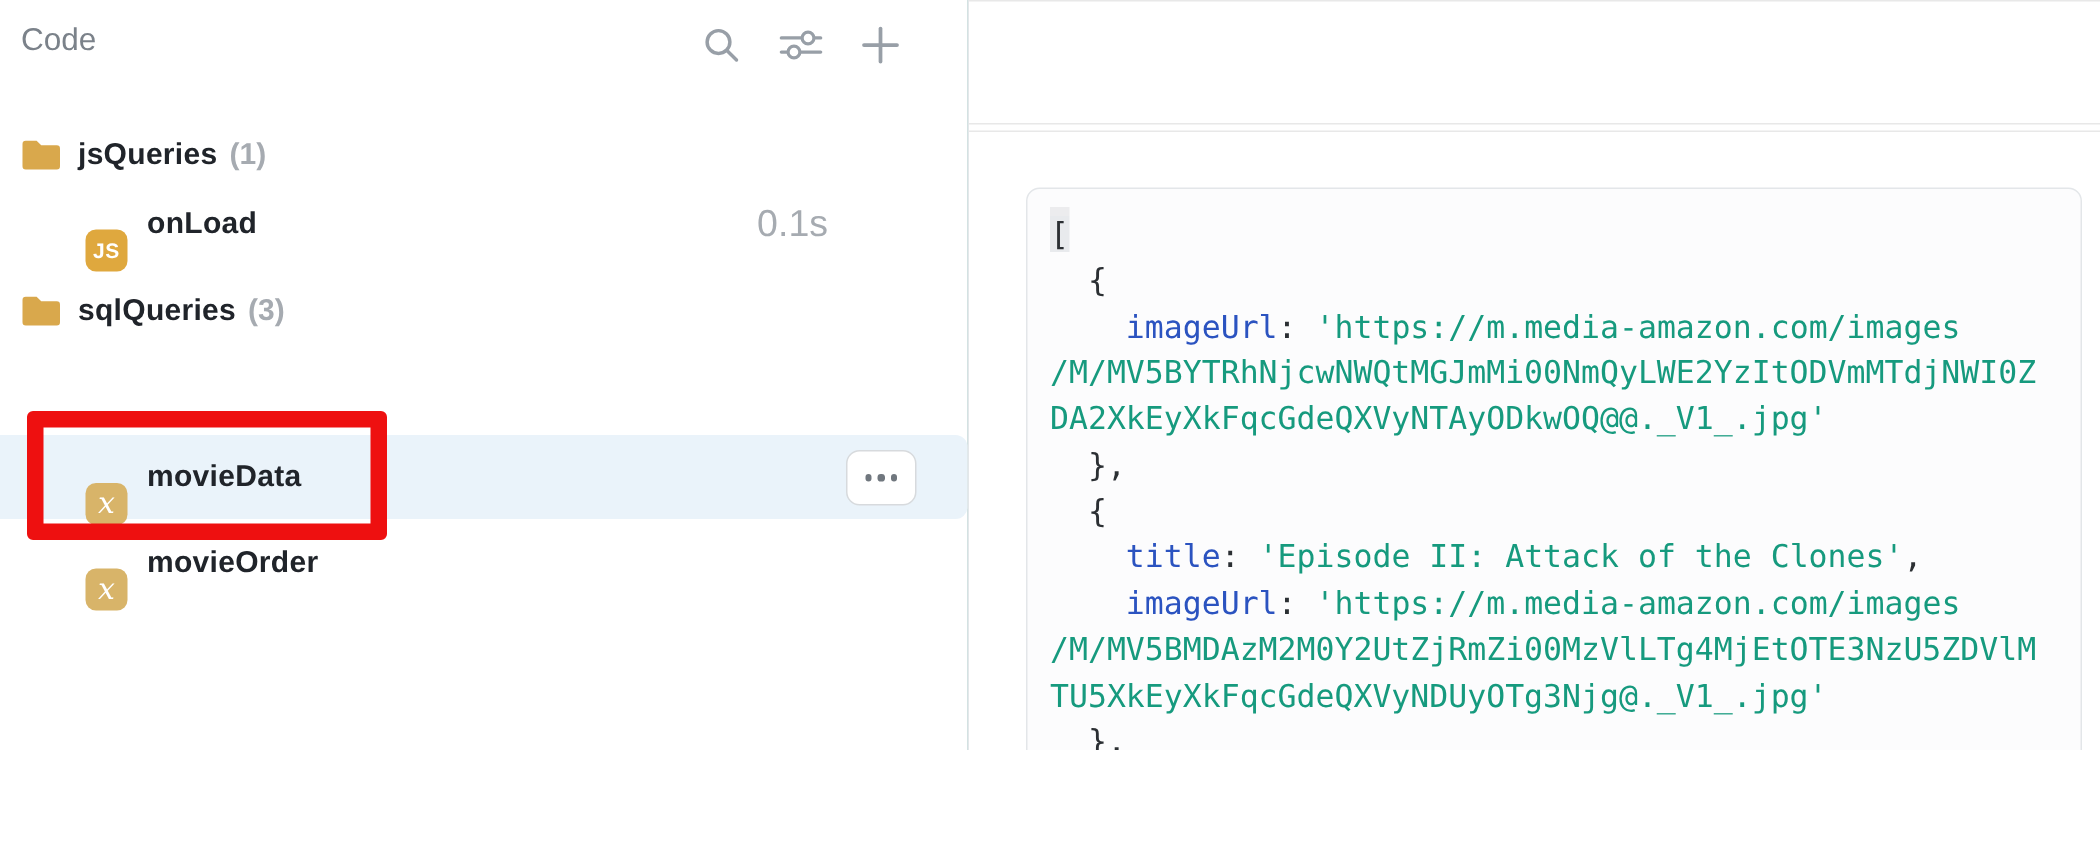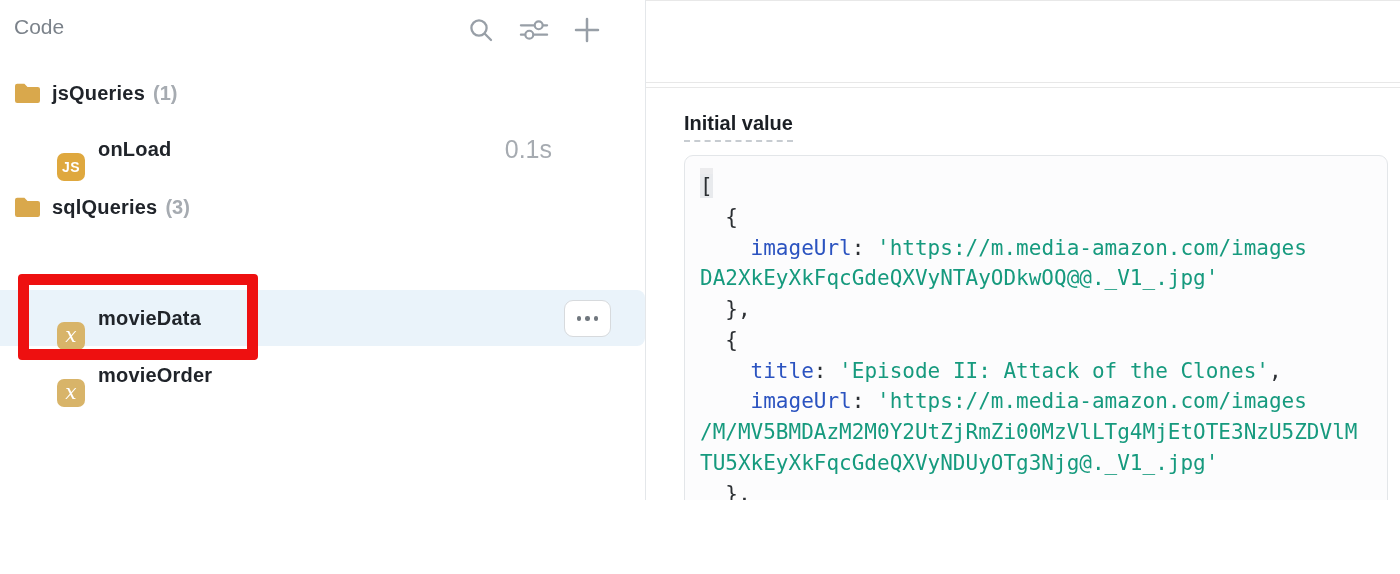--- a/index.html
+++ b/index.html
@@ -73,21 +73,21 @@
         </div>
         <div class="icon-btn">
           <svg width="28" height="28" viewBox="0 0 28 28" fill="none" stroke="#989fa7" stroke-width="2.5" stroke-linecap="round">
             <line x1="14" y1="3" x2="14" y2="25"></line>
               <line x1="3" y1="14" x2="25" y2="14"></line>
           </svg>
         </div>
       </div>
     </div>
 
-    <div class="row" style="top:73px">
+    <div class="row" style="top:83px">
       <span class="folder-ic">
         <svg width="26" height="22" viewBox="0 0 26 22">
             <path d="M1 4 a2.2 2.2 0 0 1 2.2 -2.2 h7.2 l3.1 3.1 h10.3 a2.2 2.2 0 0 1 2.2 2.2 v11.7 a2.2 2.2 0 0 1 -2.2 2.2 h-20.6 a2.2 2.2 0 0 1 -2.2 -2.2 z" fill="#d9a84c"></path>
           </svg>
       </span>
       <span class="label">jsQueries</span>
       <span class="count">(1)</span>
     </div>
 
     <div class="row" style="top:129px">
@@ -128,26 +128,26 @@
       <span class="label">movieOrder</span>
     </div>
 
     <div class="annotation"></div>
   </div>
 
   <div class="rightpane">
     <div class="rp-top"></div>
     <div class="rp-gap"></div>
     <div class="rp-main">
-      <span class="field-label">Initial value</span>
       <div class="code-box">
         <div>
             <div class="cl"><span class="tok-selb">[</span></div>
             <div class="cl"><span class="tok-p">  {</span></div>
             <div class="cl"><span class="tok-p">    </span><span class="tok-k">imageUrl</span><span class="tok-p">: </span><span class="tok-s">'https://m.media-amazon.com/images</span></div>
+            <div class="cl"><span class="tok-s">/M/MV5BYTRhNjcwNWQtMGJmMi00NmQyLWE2YzItODVmMTdjNWI0Z</span></div>
             <div class="cl"><span class="tok-s">DA2XkEyXkFqcGdeQXVyNTAyODkwOQ@@._V1_.jpg'</span></div>
             <div class="cl"><span class="tok-p">  },</span></div>
             <div class="cl"><span class="tok-p">  {</span></div>
             <div class="cl"><span class="tok-p">    </span><span class="tok-k">title</span><span class="tok-p">: </span><span class="tok-s">'Episode II: Attack of the Clones'</span><span class="tok-p">,</span></div>
             <div class="cl"><span class="tok-p">    </span><span class="tok-k">imageUrl</span><span class="tok-p">: </span><span class="tok-s">'https://m.media-amazon.com/images</span></div>
             <div class="cl"><span class="tok-s">/M/MV5BMDAzM2M0Y2UtZjRmZi00MzVlLTg4MjEtOTE3NzU5ZDVlM</span></div>
             <div class="cl"><span class="tok-s">TU5XkEyXkFqcGdeQXVyNDUyOTg3Njg@._V1_.jpg'</span></div>
             <div class="cl"><span class="tok-p">  },</span></div>
           </div>
       </div>

